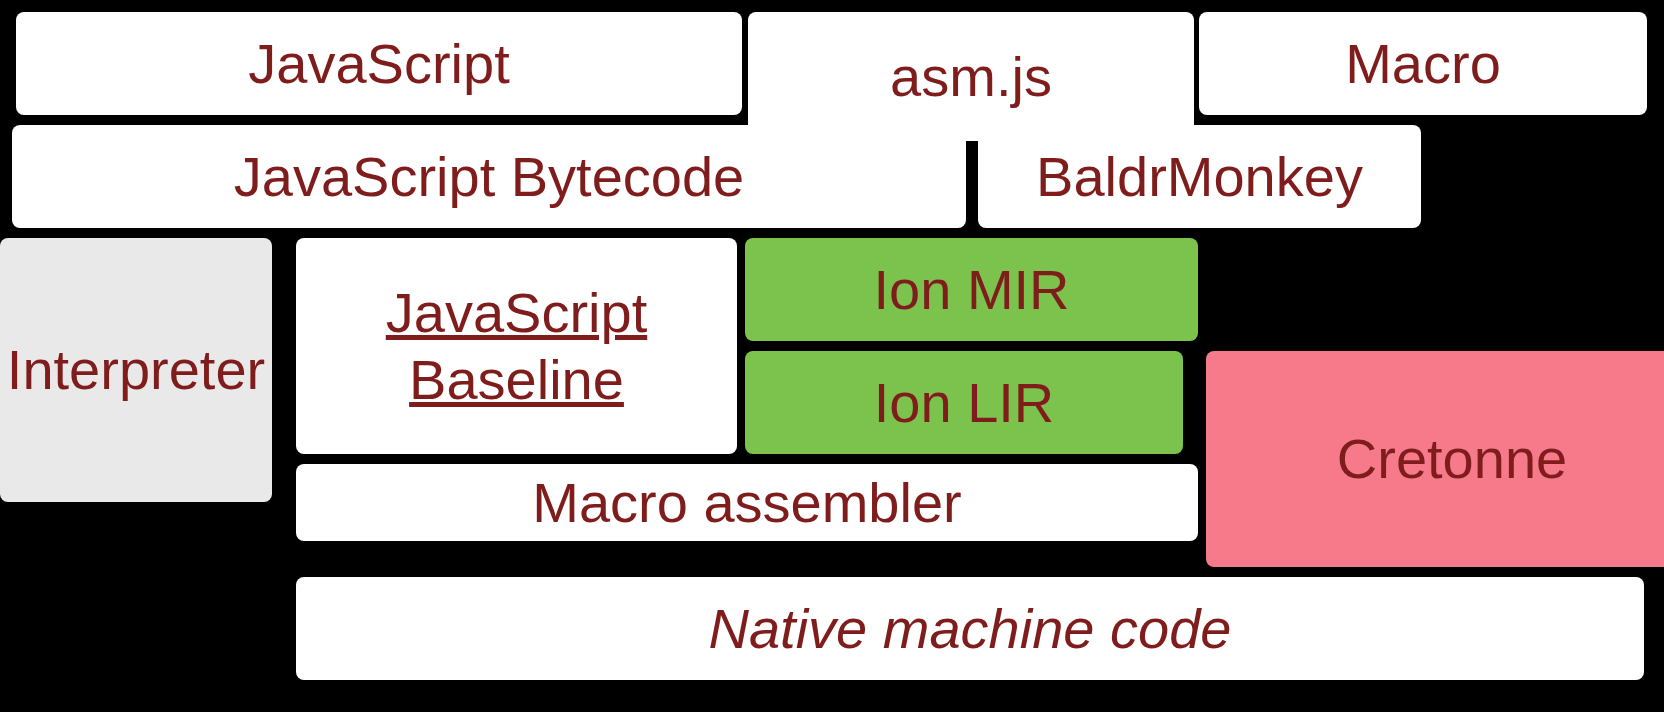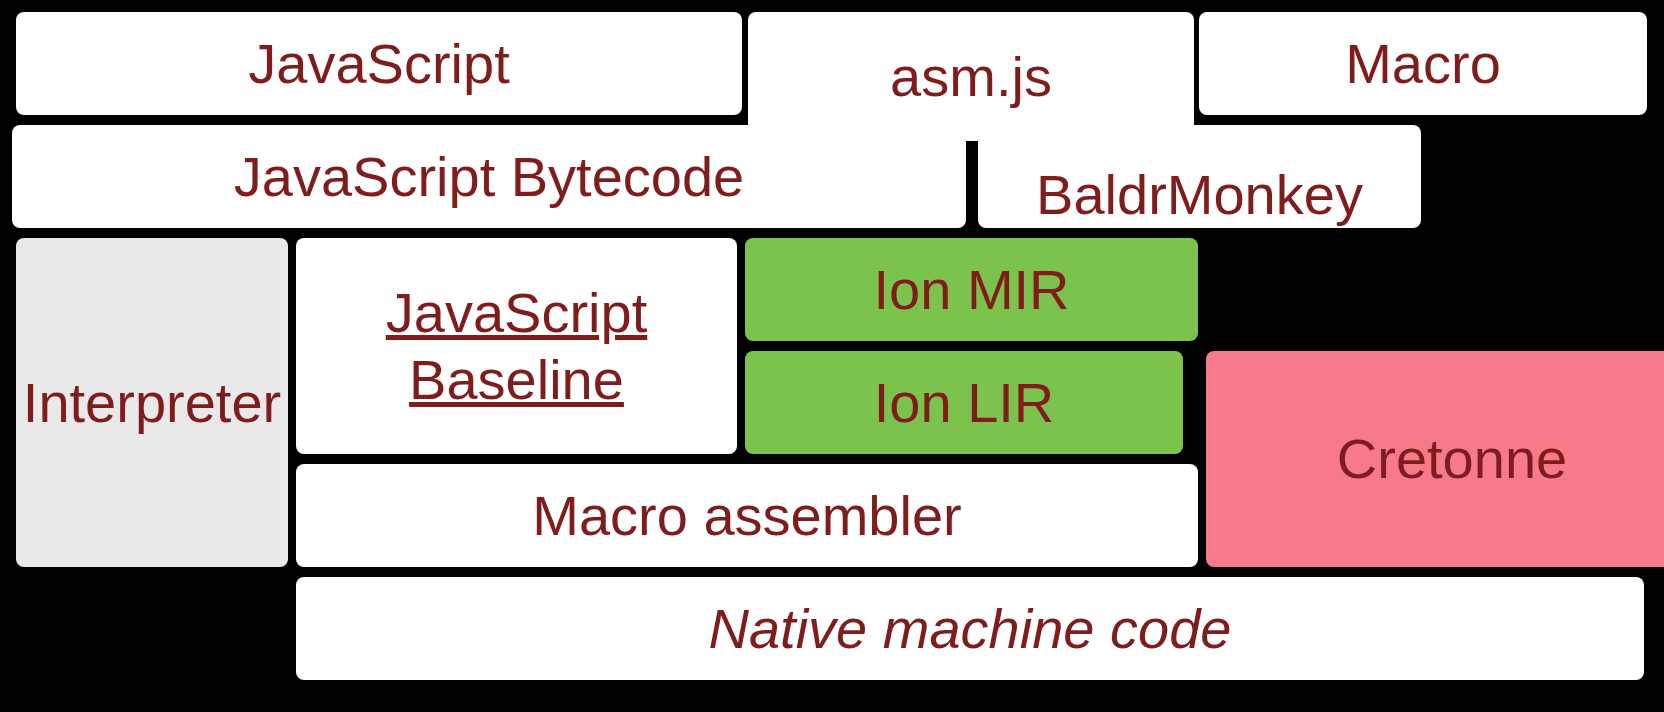--- a/index.html
+++ b/index.html
@@ -27,30 +27,30 @@
   .fill-gray  { background: #e9e9e9; }
   .fill-green { background: #7bc34d; text-align: right; }
   .fill-pink  { background: #f77a8b; }
 
   
   #node-javascript   { left: 16px;   top: 12px;  width: 726px;  height: 103px; }
   #node-asmjs        { left: 748px;  top: 12px;  width: 446px;  height: 129px; }
   #node-wasm         { left: 1199px; top: 12px;  width: 448px;  height: 103px; }
   
   #node-js-bytecode  { left: 12px;   top: 125px; width: 954px;  height: 103px; }
-  #node-baldrmonkey  { left: 978px;  top: 125px; width: 443px;  height: 103px; align-items: flex-end; }
+  #node-baldrmonkey  { left: 978px;  top: 125px; width: 443px;  height: 103px; }
   
-  #node-interpreter  { left: 16px;   top: 238px; width: 272px;  height: 329px; }
+  #node-interpreter  { left: 0;   top: 238px; width: 272px;  height: 264px; }
   #node-js-baseline  { left: 296px;  top: 238px; width: 441px;  height: 216px; }
   #node-js-baseline .label { max-width: 300px; text-decoration: underline; }
   #node-ion-mir      { left: 745px;  top: 238px; width: 453px;  height: 103px; }
   #node-ion-lir      { left: 745px;  top: 351px; width: 438px;  height: 103px; }
   #node-cretonne     { left: 1206px; top: 351px; width: 492px;  height: 216px; }
   
-  #node-macro-assembler     { left: 296px; top: 464px; width: 902px;  height: 103px; }
+  #node-macro-assembler     { left: 296px; top: 464px; width: 902px;  height: 77px; }
   #node-native-machine-code { left: 296px; top: 577px; width: 1348px; height: 103px; font-style: italic; }
 </style>
 </head>
 <body>
 
 <div class="node" id="node-javascript">
   <span class="label">JavaScript</span>
 </div>
 
 <div class="node" id="node-asmjs">

